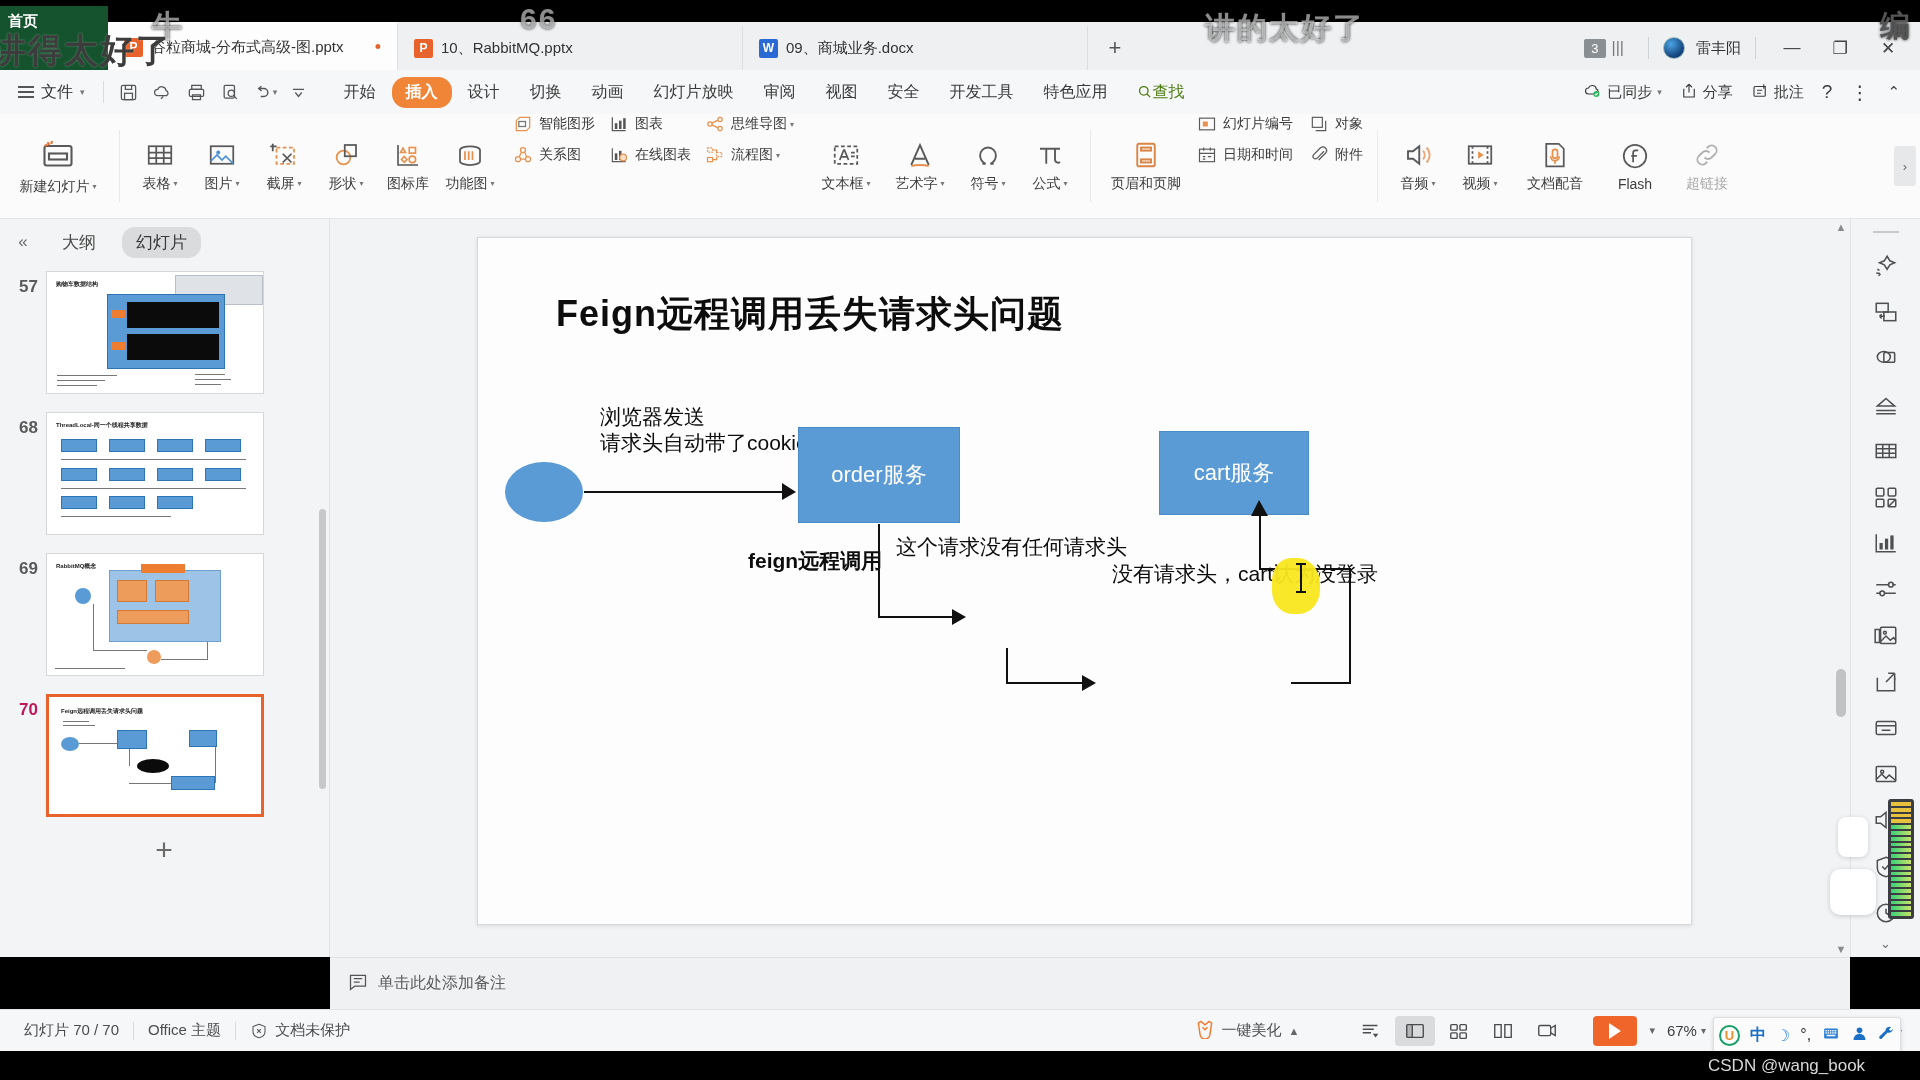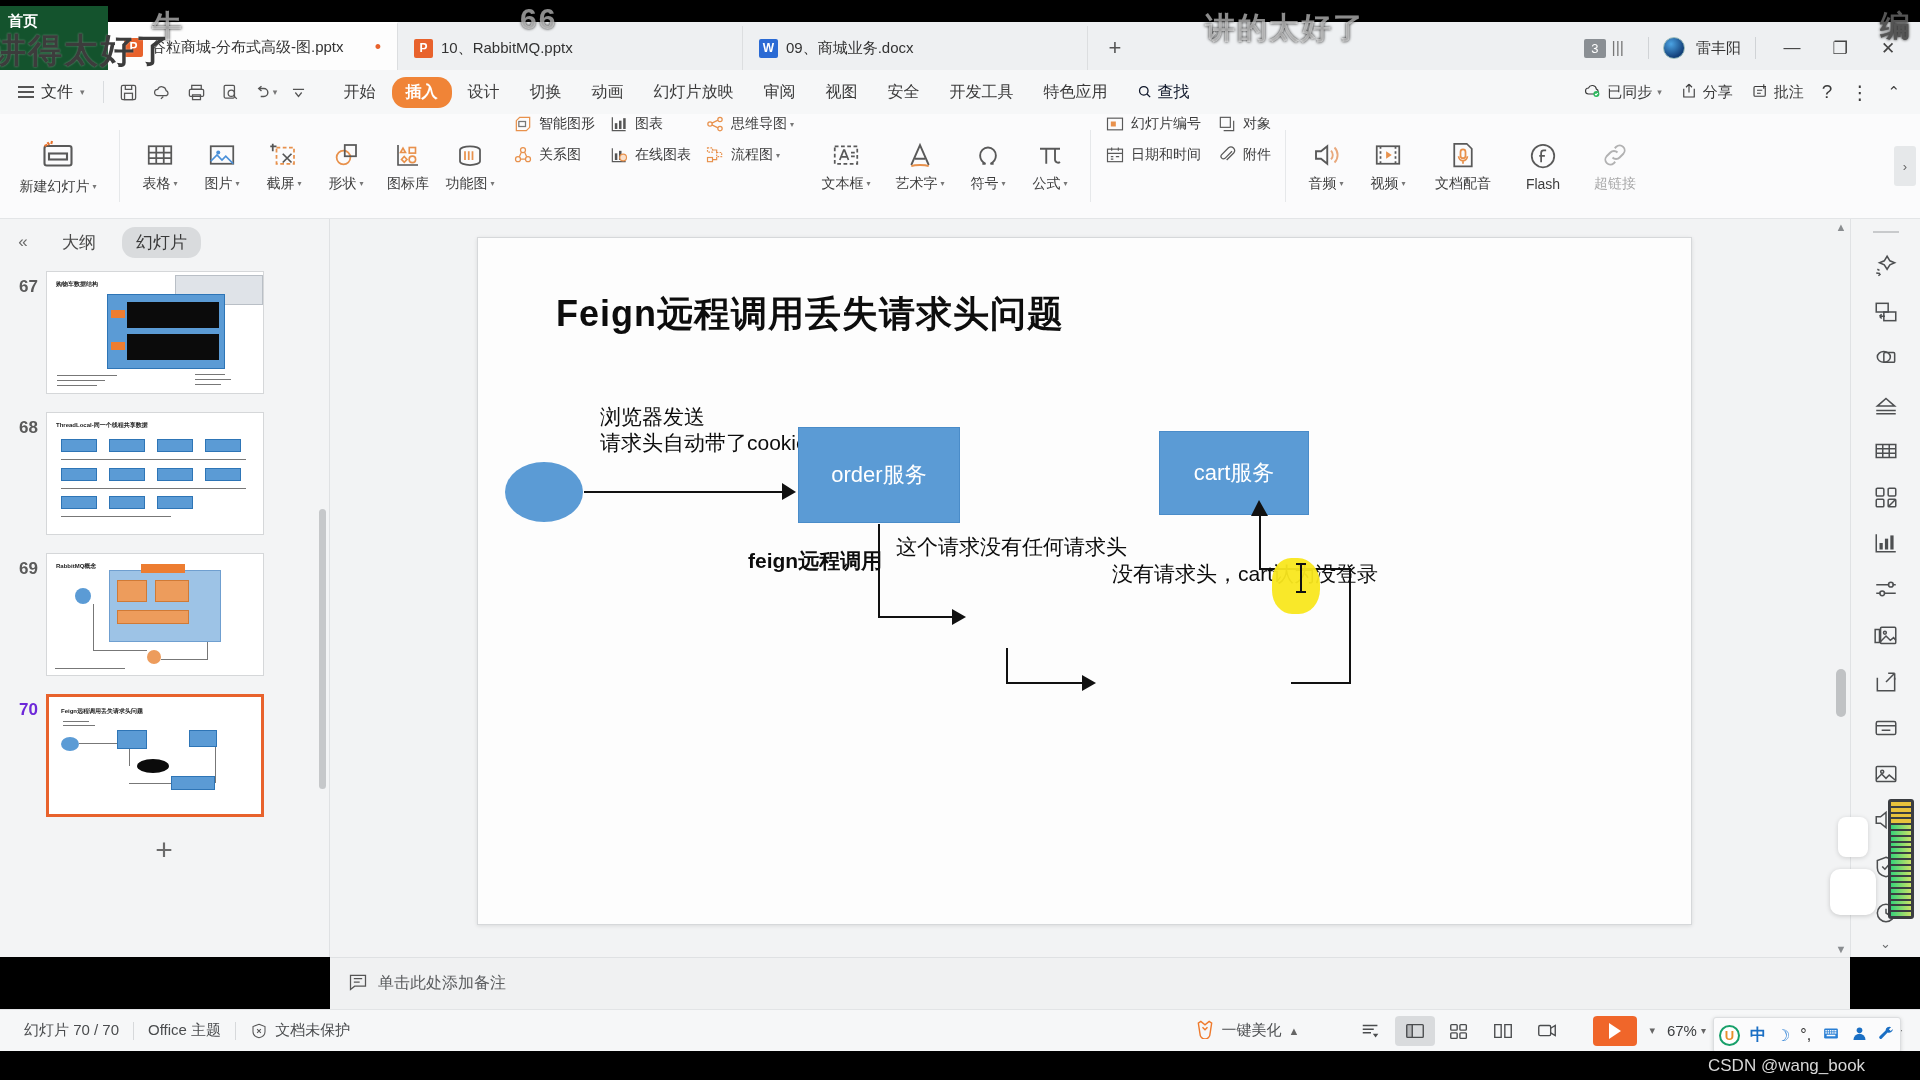--- a/index.html
+++ b/index.html
@@ -100,21 +100,21 @@
     width: 34px; height: 34px; display: flex; align-items: center; justify-content: center;
     color: #555;
   }
   .qicon svg { width: 19px; height: 19px; }
   .mb-tabs { display: flex; align-items: center; margin-left: 14px; gap: 2px; }
   .mtab {
     font-size: 16px; color: #3b3b3b; padding: 5px 14px; border-radius: 14px;
     white-space: nowrap;
   }
   .mtab.active { background: #f08437; color: #fff; font-weight: bold; }
-  .mb-find { display: flex; align-items: center; gap: 5px; font-size: 16px; color: #0f172a; margin-left: 12px; }
+  .mb-find { display: flex; align-items: center; font-size: 16px; color: #4d7c0f; margin-left: 12px; }
   .mb-right { margin-left: auto; display: flex; align-items: center; gap: 6px; padding-right: 8px; }
   .mr-item { display: flex; align-items: center; gap: 5px; font-size: 15px; color: #3b3b3b; padding: 4px 6px; }
   .mr-item svg { width: 18px; height: 18px; }
 
   
   .ribbon {
     position: absolute; left: 0; top: 114px; width: 1920px; height: 105px;
     background: #fbfbfc; border-bottom: 1px solid #e3e5e7;
     display: flex; align-items: stretch; padding-left: 6px;
   }
@@ -145,21 +145,21 @@
     position: absolute; left: 0; top: 219px; width: 330px; height: 738px;
     background: #f3f4f5; border-right: 1px solid #dfe1e3;
   }
   .lp-head { height: 46px; display: flex; align-items: center; gap: 12px; padding-left: 10px; }
   .lp-collapse { font-size: 17px; color: #6b6b6b; width: 26px; text-align: center; }
   .lp-tab { font-size: 17px; color: #4a4a4a; padding: 4px 14px; border-radius: 13px; }
   .lp-tab.active { background: #d9dbdd; color: #3a3a3a; }
   .thumbs { position: absolute; left: 0; top: 46px; width: 328px; bottom: 0; overflow: hidden; }
   .thumb-row { display: flex; align-items: flex-start; padding: 6px 0 12px 8px; }
   .thumb-num { width: 38px; text-align: right; font-size: 17px; color: #5a5a5a; padding-top: 6px; padding-right: 8px; font-weight: 600; }
-  .thumb-num.active { color: #6d28d9; }
+  .thumb-num.active { color: #be185d; }
   .thumb {
     width: 218px; height: 123px; background: #fff;
     border: 1px solid #d5d7d9; position: relative; overflow: hidden;
   }
   .thumb.active { border: 3px solid #e8622c; }
   .addslide { text-align: center; font-size: 30px; color: #6b6b6b; font-weight: 300; margin-top: 4px; }
   .lp-scroll {
     position: absolute; right: 3px; top: 290px; width: 7px; height: 280px;
     background: #c6c8ca; border-radius: 4px;
   }
@@ -704,20 +704,32 @@
             </svg>
         </span>
         <span class="rb-lbl">
             <span>公式</span>
             <span class="caret">▾</span>
           </span>
       </div>
     </div>
     <div class="rb-vsep"></div>
 
+    <div class="rb-group">
+      <div class="rb-item" style="min-width:92px;">
+        <span class="rb-ico">
+          <svg viewBox="0 0 24 24" fill="none" stroke="#d98344" stroke-width="1.5">
+              <rect x="5" y="3" width="14" height="18" rx="1.5"></rect>
+              <rect x="8" y="6" width="8" height="2.5" fill="#f6e2d2"></rect>
+              <rect x="8" y="15.5" width="8" height="2.5" fill="#f6e2d2"></rect>
+            </svg>
+        </span>
+        <span class="rb-lbl">页眉和页脚</span>
+      </div>
+    </div>
 
     <div class="rb-group rb-stack" style="flex-direction:row; gap:16px;">
       <div class="rb-scol">
         <span class="rb-srow">
           <span class="rb-ico">
             <svg viewBox="0 0 24 24" fill="none" stroke="currentColor" stroke-width="1.4">
                 <rect x="3" y="5" width="18" height="14"></rect>
                 <rect x="7" y="9" width="6" height="6" fill="#e8914c" stroke="none"></rect>
               </svg>
           </span>
@@ -818,21 +830,21 @@
   <div class="leftpanel">
     <div class="lp-head">
       <span class="lp-collapse">«</span>
       <span class="lp-tab">大纲</span>
       <span class="lp-tab active">幻灯片</span>
     </div>
 
     <div class="thumbs">
 
       <div class="thumb-row">
-        <span class="thumb-num">67</span>
+        <span class="thumb-num">57</span>
         <div class="thumb">
           <div class="t-title">购物车数据结构</div>
           <div class="t-grey" style="left:128px;top:3px;width:88px;height:30px;border:1px solid #b9bfc6;"></div>
           <div class="t-box" style="left:60px;top:22px;width:118px;height:75px;"></div>
           <div class="t-dark" style="left:80px;top:30px;width:92px;height:26px;"></div>
           <div class="t-dark" style="left:80px;top:62px;width:92px;height:26px;"></div>
           <div class="t-orange" style="left:64px;top:38px;width:14px;height:8px;"></div>
           <div class="t-orange" style="left:64px;top:70px;width:14px;height:8px;"></div>
           <div class="t-line" style="left:10px;top:103px;width:60px;"></div>
           <div class="t-line" style="left:10px;top:108px;width:48px;"></div>

